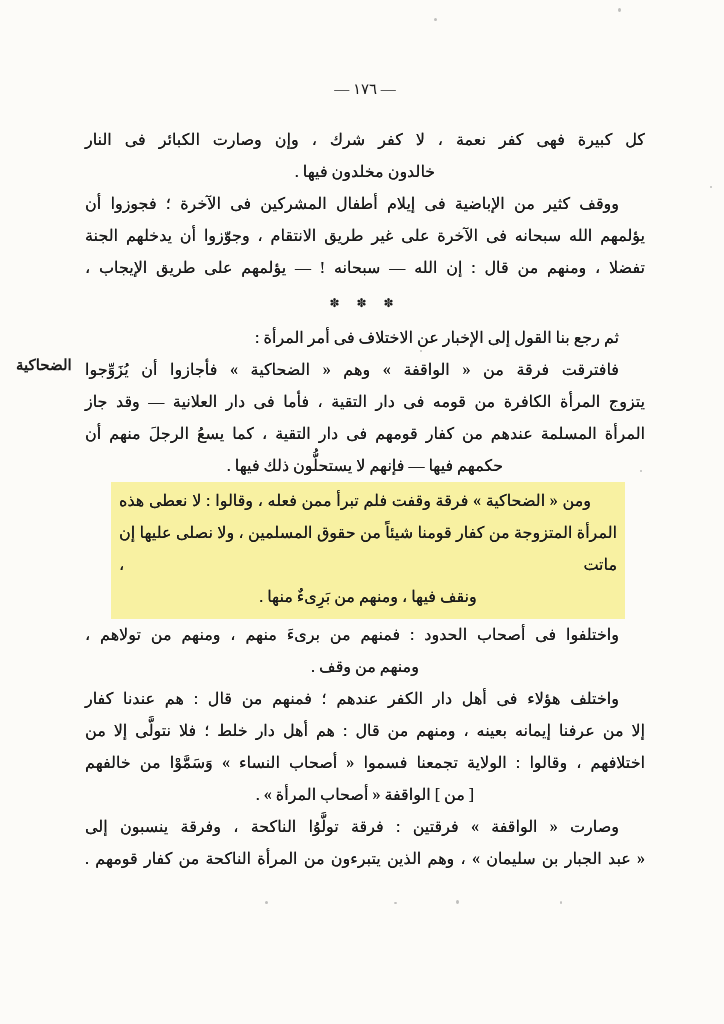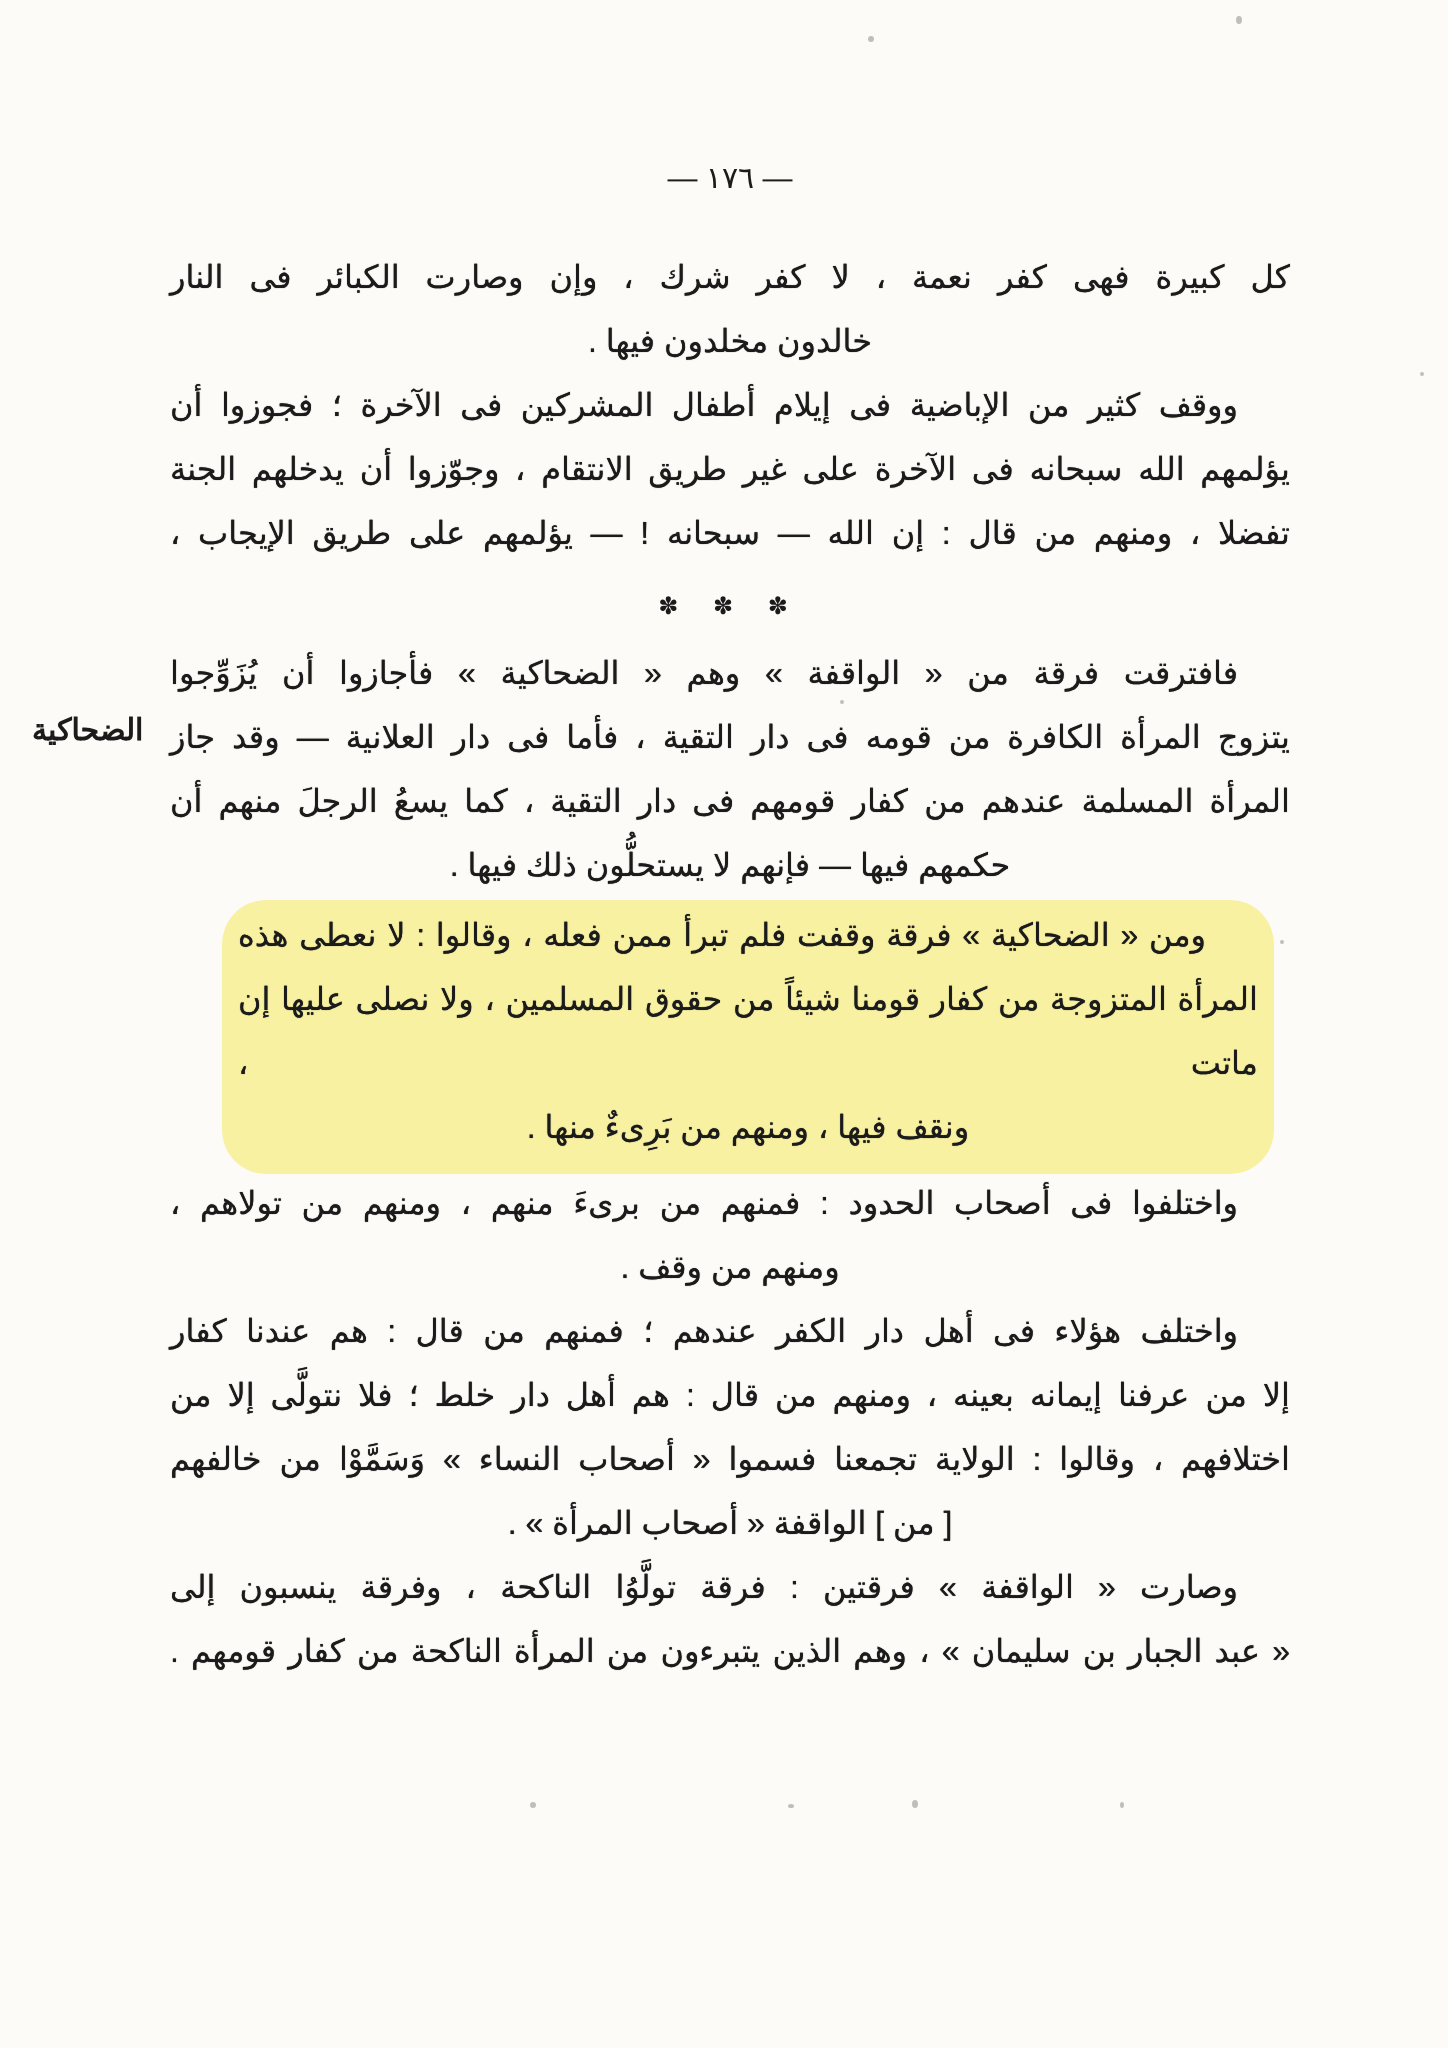--- a/index.html
+++ b/index.html
@@ -2,21 +2,21 @@
 <html lang="ar" style="--paper: #fcfbf8; --ink: #1b1b1b; --highlight: #f8f1a2;"><head>
 <meta charset="utf-8">
 <style>
   html, body { margin: 0; padding: 0; background: #ffffff; }
   .page {
     position: relative;
     width: 724px;
     height: 1024px;
     background: var(--paper, #fcfbf8);
     overflow: hidden;
-    font-family: Liberation Sans, sans-serif;
+    font-family: Liberation Serif, serif;
     color: var(--ink, #1b1b1b);
   }
   .pagenum {
     position: absolute;
     left: 85px; top: 80px; width: 560px;
     text-align: center;
     font-size: 15px;
     letter-spacing: 1px;
   }
   .margin-note {
@@ -39,24 +39,23 @@
   .line.center { text-align: center; text-align-last: center; }
   .line.plain { text-align: right; text-align-last: right; }
   .sep {
     height: 38px; line-height: 38px;
     text-align: center; text-align-last: center;
     font-size: 12px; letter-spacing: 7px;
     text-shadow: none;
   }
   .hl {
     background: var(--highlight, #f8f1a2);
-    margin-right: 8px;
+    margin-right: 20px;
     margin-left: 26px;
     padding: 3px 8px 6px 8px;
-    border-radius: 22px;
   }
   .speck {
     position: absolute;
     background: #8d8d8d;
     border-radius: 50%;
     opacity: 0.55;
   }
 </style>
 </head>
 <body>
@@ -71,20 +70,21 @@
 
     <div class="line">كل كبيرة فهى كفر نعمة ، لا كفر شرك ، وإن وصارت الكبائر فى النار</div>
     <div class="line center">خالدون مخلدون فيها .</div>
 
     <div class="line start">ووقف كثير من الإباضية فى إيلام أطفال المشركين فى الآخرة ؛ فجوزوا أن</div>
     <div class="line">يؤلمهم الله سبحانه فى الآخرة على غير طريق الانتقام ، وجوّزوا أن يدخلهم الجنة</div>
     <div class="line">تفضلا ، ومنهم من قال : إن الله — سبحانه ! — يؤلمهم على طريق الإيجاب ،</div>
 
     <div class="sep">✽ ✽ ✽</div>
 
+    <div class="line plain start">ثم رجع بنا القول إلى الإخبار عن الاختلاف فى أمر المرأة :</div>
 
     <div class="line start">فافترقت فرقة من « الواقفة » وهم « الضحاكية » فأجازوا أن يُزَوِّجوا</div>
     <div class="line">يتزوج المرأة الكافرة من قومه فى دار التقية ، فأما فى دار العلانية — وقد جاز</div>
     <div class="line">المرأة المسلمة عندهم من كفار قومهم فى دار التقية ، كما يسعُ الرجلَ منهم أن</div>
     <div class="line center">حكمهم فيها — فإنهم لا يستحلُّون ذلك فيها .</div>
 
     <div class="hl">
       <div class="line start">ومن « الضحاكية » فرقة وقفت فلم تبرأ ممن فعله ، وقالوا : لا نعطى هذه</div>
       <div class="line">المرأة المتزوجة من كفار قومنا شيئاً من حقوق المسلمين ، ولا نصلى عليها إن ماتت ،</div>
       <div class="line center">ونقف فيها ، ومنهم من بَرِىءٌ منها .</div>

